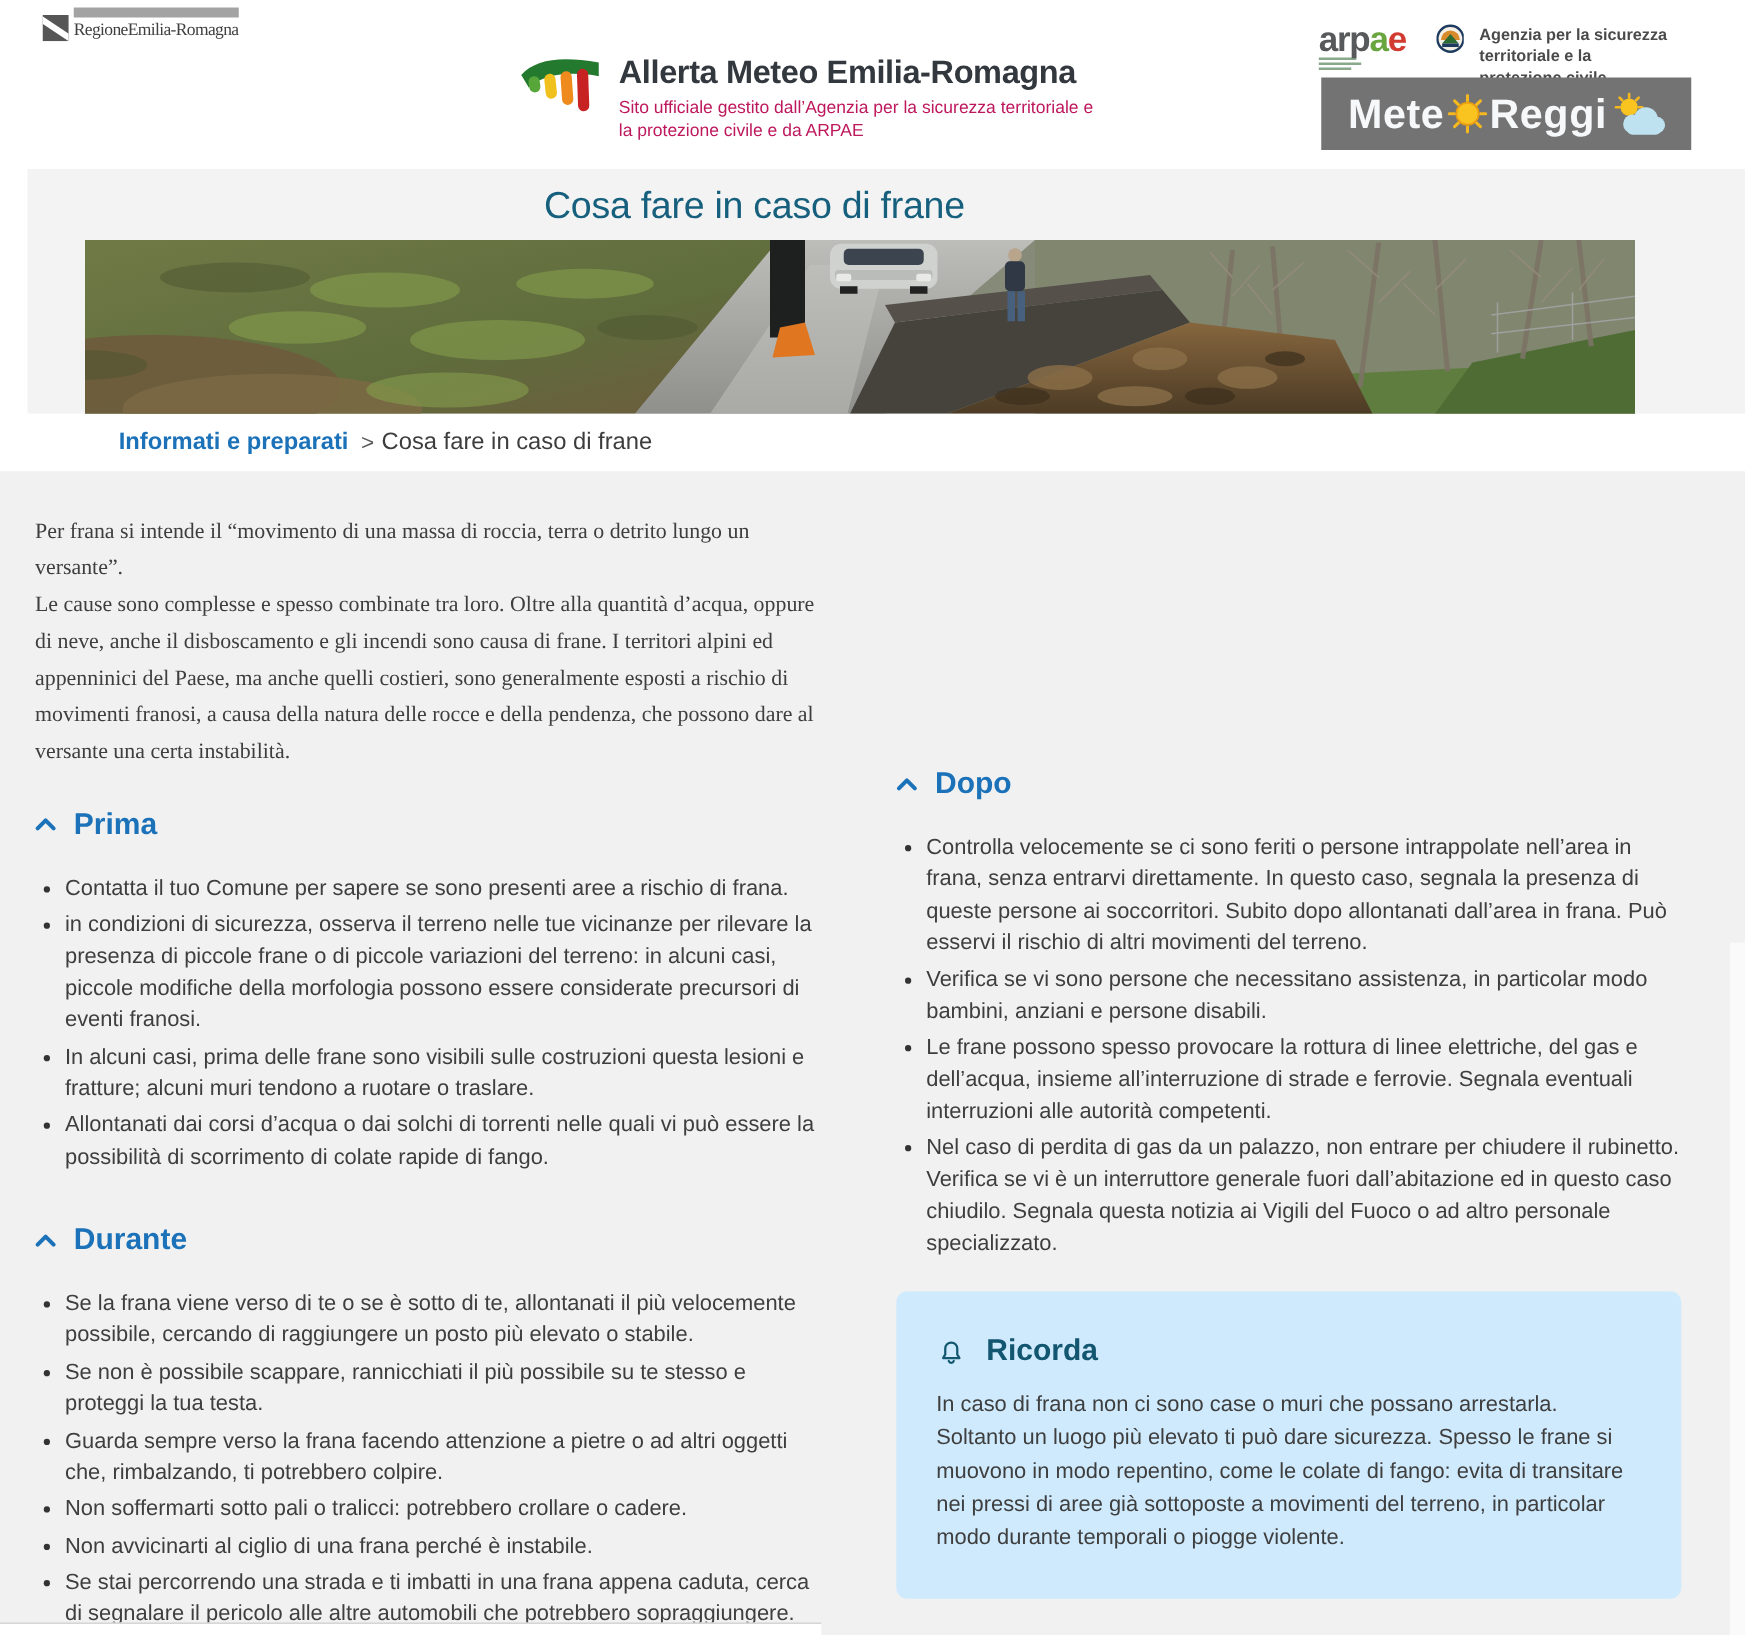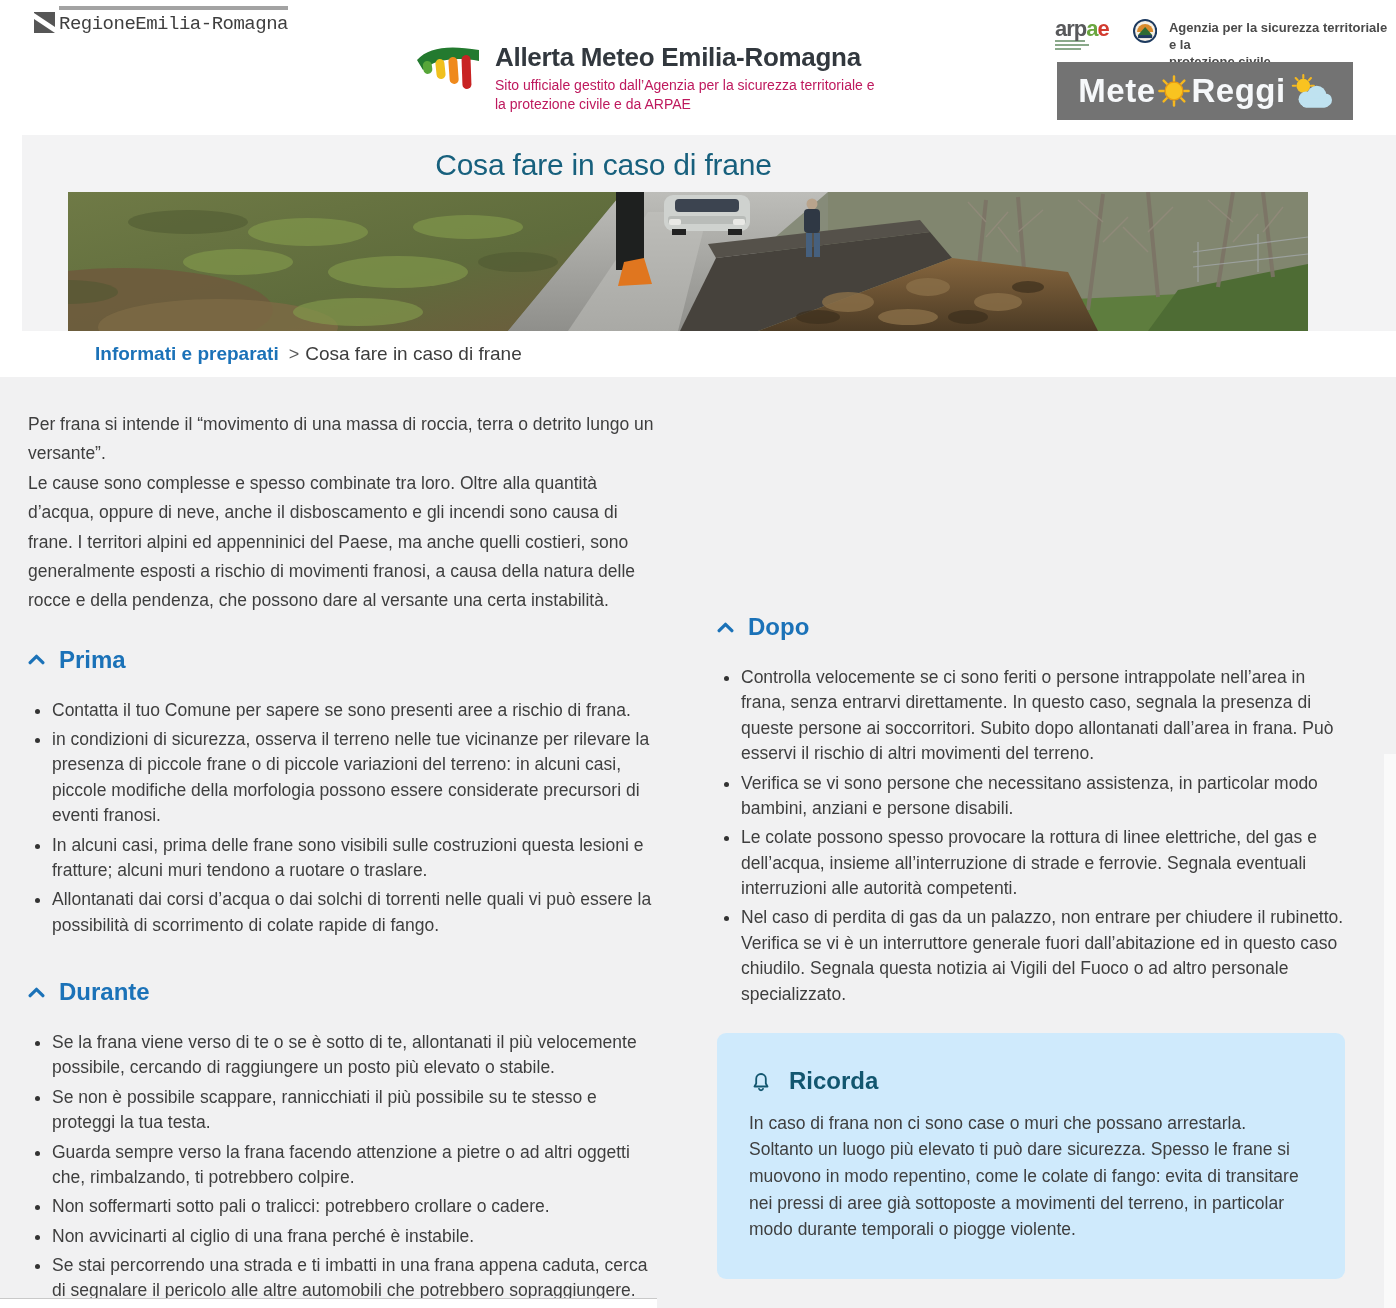--- a/index.html
+++ b/index.html
@@ -3,28 +3,28 @@
 <meta charset="utf-8">
 <style>
   html,body{margin:0;padding:0;background:#ffffff;}
   #app{position:relative;width:1396px;height:1308px;background:#ffffff;overflow:hidden;
        font-family:"Liberation Sans","DejaVu Sans",sans-serif;color:#3e3e3e;}
 
   
   .site-header{position:relative;height:135px;background:#ffffff;}
   .region-logo{position:absolute;left:34px;top:6px;display:flex;align-items:flex-start;gap:4px;cursor:pointer;}
   .region-logo .sq{width:21px;height:21px;margin-top:6px;}
-  .region-logo .txt{border-top:4px solid #a3a3a3;padding-top:3px;
-       font-family:Liberation Mono, monospace;font-size:19px;color:#3f3f3f;letter-spacing:-0.5px;}
+  .region-logo .txt{border-top:8px solid #a3a3a3;padding-top:3px;
+       font-family:Liberation Serif, serif;font-size:14px;color:#3f3f3f;letter-spacing:-0.5px;}
   .brand{position:absolute;left:415px;top:44px;display:flex;align-items:flex-start;gap:14px;cursor:pointer;}
   .brand-title{font-size:26px;font-weight:bold;color:#32383e;letter-spacing:-0.3px;line-height:1.05;}
   .brand-sub{font-size:14px;color:#be185d;margin-top:5px;line-height:1.35;}
   .agency{position:absolute;left:1055px;top:18px;display:flex;align-items:flex-start;gap:12px;cursor:pointer;}
   .arpae{line-height:1;}
-  .arpae .w{font-size:22px;font-weight:bold;letter-spacing:-1px;}
+  .arpae .w{font-size:28px;font-weight:bold;letter-spacing:-1px;}
   .arpae .g1{color:#58595b;} .arpae .g2{color:#6aa63f;} .arpae .g3{color:#d23b2f;}
   .arpae .tiny{margin-top:2px;margin-left:12px;}
   .arpae .tiny i{display:block;height:2px;background:#8aa98a;margin-bottom:2px;}
   .arpae .tiny i:nth-child(1){width:30px;} .arpae .tiny i:nth-child(2){width:34px;} .arpae .tiny i:nth-child(3){width:26px;}
   .agency-name{font-size:13px;font-weight:bold;color:#4a4a4a;line-height:1.3;margin-top:2px;}
   .meteo-banner{position:absolute;left:1057px;top:62px;width:296px;height:58px;background:#737373;
        display:flex;align-items:center;justify-content:center;gap:2px;cursor:pointer;}
   .meteo-banner .w{color:#f6f8fa;font-size:33px;font-weight:bold;letter-spacing:0.5px;}
   .meteo-banner svg{display:block;}
 
@@ -38,21 +38,21 @@
   
   .breadcrumb{height:46px;background:#ffffff;display:flex;align-items:center;padding-left:95px;font-size:19px;}
   .crumb-link{color:#1b72b8;font-weight:bold;text-decoration:none;cursor:pointer;}
   .crumb-sep{color:#5a5a5a;margin:0 6px 0 10px;font-size:18px;}
   .crumb-cur{color:#3d3d3d;}
 
   
   .content{display:flex;background:#f1f1f2;min-height:931px;position:relative;}
   .col-left{width:688px;box-sizing:border-box;padding:33px 30px 0 28px;}
   .col-right{flex:1;box-sizing:border-box;padding:236px 51px 0 29px;}
-  .intro p{margin:0;font-size:17.5px;line-height:1.68;color:#3e3e3e;}
+  .intro p{margin:0;font-size:17.5px;line-height:1.68;color:#3e3e3e;font-family:Liberation Serif, serif;}
   h2.sec{display:flex;align-items:center;gap:14px;margin:30px 0 0;font-size:24px;font-weight:bold;color:#1b72b8;cursor:pointer;}
   .col-left h2.sec.second{margin-top:40px;}
   .col-right h2.sec{margin-top:0;}
   .chev{display:inline-flex;cursor:pointer;}
   ul.blist{margin:24px 0 0;padding-left:24px;list-style:disc;}
   ul.blist li{margin-bottom:4px;font-size:17.5px;line-height:1.45;color:#3e3e3e;}
   ul.blist li::marker{color:#333;}
 
   
   .ricorda{margin-top:26px;background:#cfeafc;border-radius:9px;padding:34px 32px 36px;}
@@ -305,21 +305,21 @@
         <span class="chev">
           <svg width="17" height="11" viewBox="0 0 16 10">
               <path d="M2 8 L8 2 L14 8" stroke="#1b72b8" stroke-width="3" fill="none" stroke-linecap="round" stroke-linejoin="round"></path>
             </svg>
         </span>
         <span>Dopo</span>
       </h2>
       <ul class="blist">
         <li>Controlla velocemente se ci sono feriti o persone intrappolate nell’area in frana, senza entrarvi direttamente. In questo caso, segnala la presenza di queste persone ai soccorritori. Subito dopo allontanati dall’area in frana. Può esservi il rischio di altri movimenti del terreno.</li>
         <li>Verifica se vi sono persone che necessitano assistenza, in particolar modo bambini, anziani e persone disabili.</li>
-        <li>Le colate possono spesso provocare la rottura di linee elettriche, del gas e dell’acqua, insieme all’interruzione di strade e ferrovie. Segnala eventuali interruzioni alle autorità competenti.</li>
+        <li>Le frane possono spesso provocare la rottura di linee elettriche, del gas e dell’acqua, insieme all’interruzione di strade e ferrovie. Segnala eventuali interruzioni alle autorità competenti.</li>
         <li>Nel caso di perdita di gas da un palazzo, non entrare per chiudere il rubinetto. Verifica se vi è un interruttore generale fuori dall’abitazione ed in questo caso chiudilo. Segnala questa notizia ai Vigili del Fuoco o ad altro personale specializzato.</li>
       </ul>
 
       <div class="ricorda">
         <div class="ricorda-head">
           <svg width="24" height="26" viewBox="0 0 24 24" fill="none" stroke="#12566f" stroke-width="1.8" stroke-linejoin="round">
             <path d="M5.5 17.5 L18.5 17.5 L16.8 14.5 L16.8 9.8 A4.8 4.8 0 0 0 7.2 9.8 L7.2 14.5 Z"></path>
             <path d="M10 19.8 a2.1 2.1 0 0 0 4 0" stroke-linecap="round"></path>
           </svg>
           <span>Ricorda</span>

